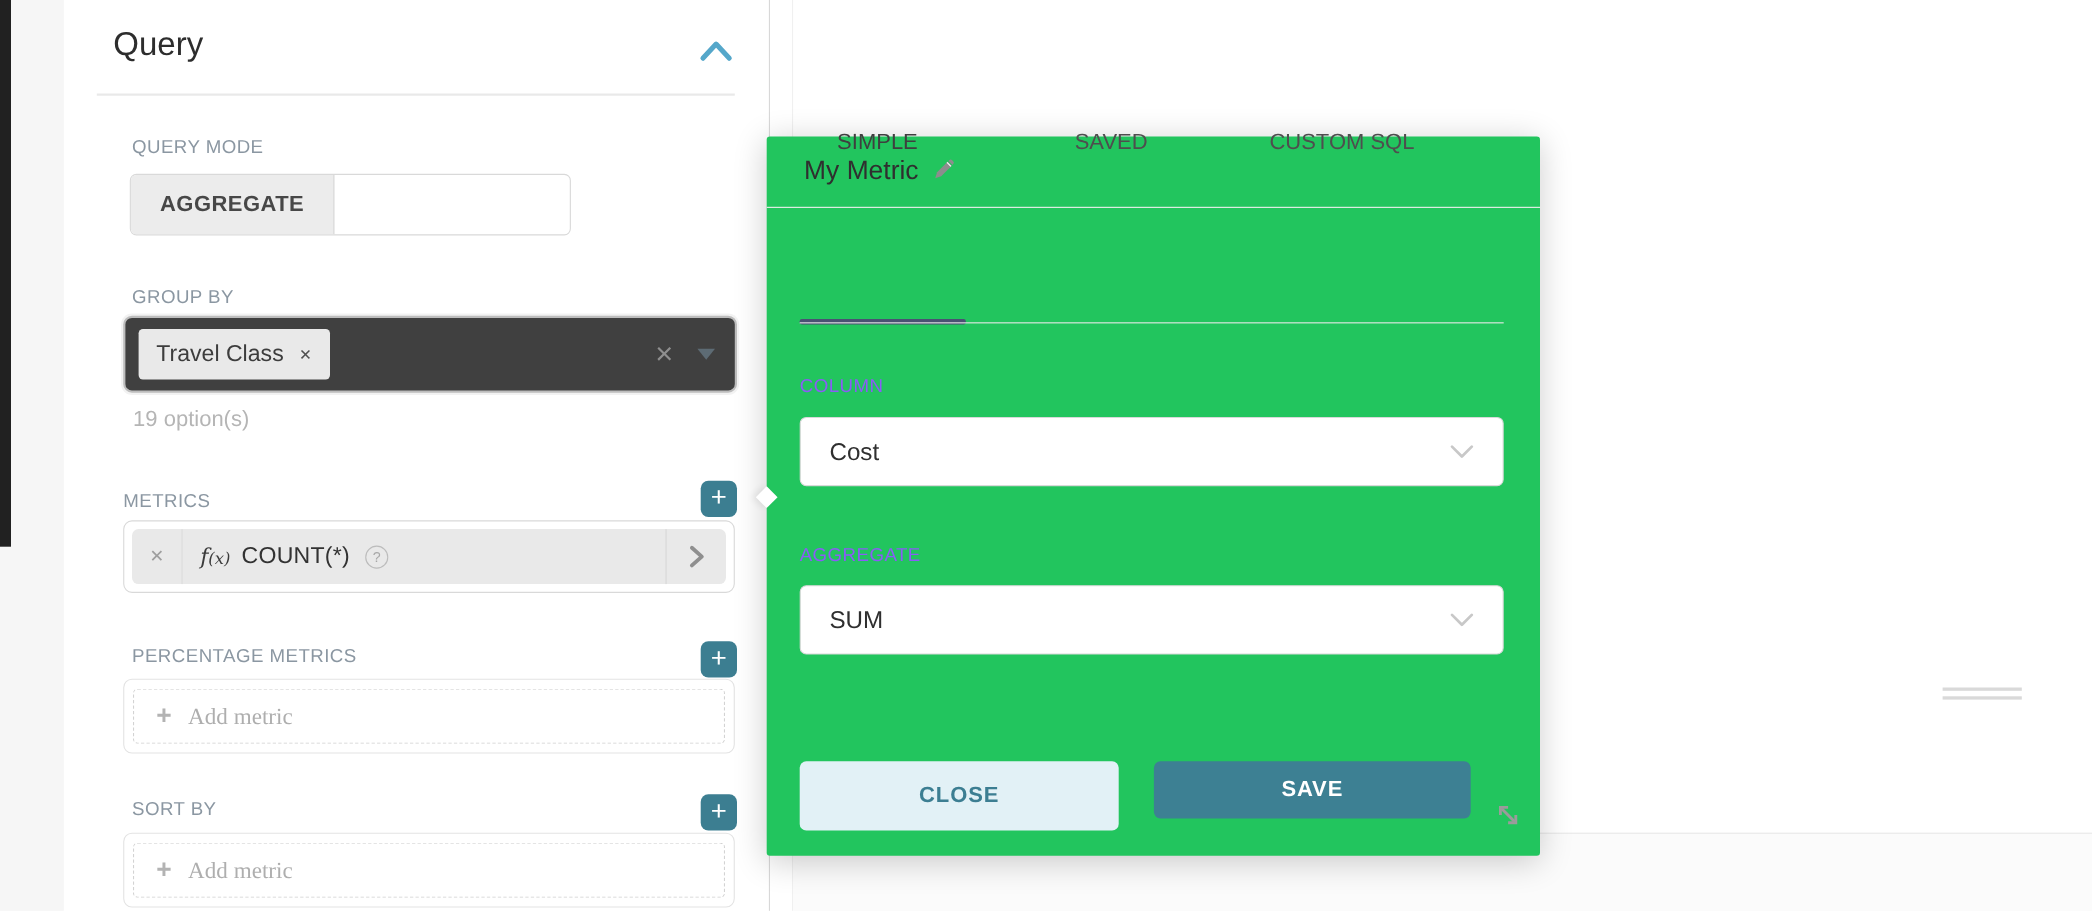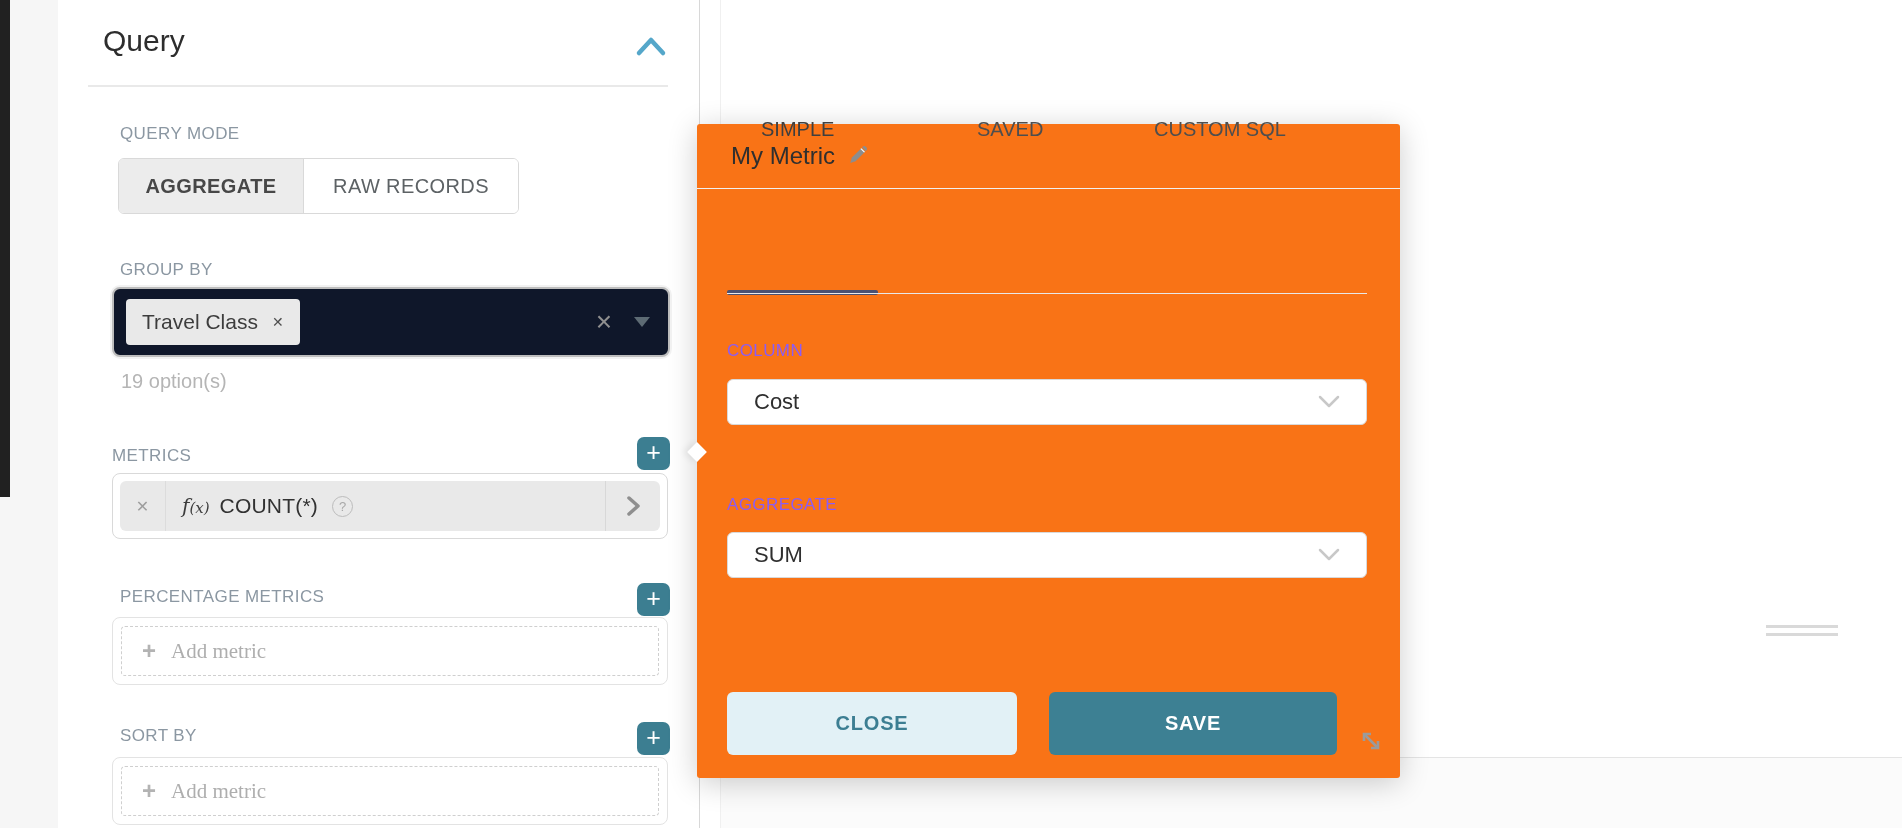--- a/index.html
+++ b/index.html
@@ -30,21 +30,21 @@
   #sort-label       { left:120px; top:726px; }
 
   #query-mode-group { left:118px; top:158px; width:401px; height:56px; display:flex;
                       border:1px solid #d9d9d9; border-radius:6px; overflow:hidden; background:#fff; }
   .seg { display:flex; align-items:center; justify-content:center; font-size:20px;
          letter-spacing:.4px; cursor:pointer; }
   .seg.active { width:185px; background:#ececec; color:#474747; font-weight:bold;
                 border-right:1px solid #d9d9d9; }
   .seg.idle { flex:1; background:#fff; color:#5d6265; }
 
-  #group-by-select { left:112px; top:287px; width:558px; height:70px; background:#0f172a;
+  #group-by-select { left:112px; top:287px; width:558px; height:70px; background:#404040;
                      border:2px solid #bdbdbd; border-radius:8px;
                      box-shadow:0 0 0 2px rgba(0,0,0,.05);
                      display:flex; align-items:center; padding-left:12px; }
   #gb-tag { background:#e9e9e9; border-radius:4px; height:46px; display:flex; align-items:center;
             padding:0 16px; gap:14px; font-size:21px; color:#3d3d3d; }
   #gb-tag .tag-x { font-size:14px; font-weight:bold; color:#4f4f4f; cursor:pointer; }
   #gb-clear { margin-left:auto; font-size:28px; color:#8f8f8f; line-height:1; cursor:pointer; }
   #gb-caret { margin:0 18px 0 22px; width:0; height:0; border-left:8px solid transparent;
               border-right:8px solid transparent; border-top:10px solid #5d6b74; cursor:pointer; }
   #options-hint { left:121px; top:370px; font-size:20px; color:#b5b5b5; }
@@ -76,52 +76,52 @@
   .add-box { left:112px; width:556px; height:68px; background:#fff; border:1px solid #e3e3e3;
              border-radius:8px; padding:8px; cursor:pointer; }
   .add-inner { height:100%; border:1px dashed #cfcfcf; border-radius:4px; display:flex;
                align-items:center; padding-left:20px; gap:15px; }
   .add-plus { font-size:24px; font-weight:bold; color:#b3b3b3; line-height:1; }
   .add-text { font-size:21px; color:#aeaeae;font-family:Liberation Serif, serif; }
   #pct-add  { top:617px; }
   #sort-add { top:757px; }
 
   
-  #popover { left:697px; top:124px; width:703px; height:654px; background:#f97316;
+  #popover { left:697px; top:124px; width:703px; height:654px; background:#22c55e;
              border-radius:3px; box-shadow:0 5px 30px rgba(0,0,0,.20); z-index:10; }
   #pop-arrow { left:690px; top:445px; width:14px; height:14px; background:#fff;
                transform:rotate(45deg); box-shadow:-3px 3px 6px rgba(0,0,0,.07); z-index:11; }
   #pop-header { left:0; top:0; width:703px; height:65px; display:flex; align-items:center;
                 padding-left:34px; border-bottom:1px solid #f0f0f0; }
   #pop-title { font-size:24px; color:#2f2f2f; }
   #pencil { margin-left:13px; cursor:pointer; }
 
   .tab { font-size:20px; color:#4e4e4e; cursor:pointer; top:107px;margin-top:11px; }
   #tab-simple { left:761px; color:#3f3f3f; }
   #tab-saved  { left:977px; }
   #tab-custom { left:1154px; }
   #tab-ink  { left:30px; top:166px; width:151px; height:5px; background:#4a5173;
               border-radius:2px; }
   #tab-base { left:30px; top:169px; width:640px; height:1px; background:#e9e9e9; }
 
   .pop-label { font-size:17px; color:#8b5cf6; letter-spacing:.4px; font-weight:500; }
   #column-label { left:727px; top:341px; }
   #agg-label    { left:727px; top:495px; }
-  .pop-select { left:727px; width:640px; height:46px; border:1px solid #d9d9d9; border-radius:6px;
+  .pop-select { left:727px; width:640px; height:63px; border:1px solid #d9d9d9; border-radius:6px;
                 background:#fff; display:flex; align-items:center; padding:0 26px;
                 font-size:22px; color:#2f2f2f; cursor:pointer; }
   #column-select { top:379px; }
   #agg-select    { top:532px; }
   .sel-caret { margin-left:auto; }
 
   #close-btn { left:727px; top:692px; width:290px; height:63px; background:#e2f1f6;
                color:#3c7e92; border-radius:6px; display:flex; align-items:center;
                justify-content:center; font-size:20px; font-weight:bold;
                letter-spacing:.8px; cursor:pointer; }
-  #save-btn { left:1049px; top:692px; width:288px; height:63px; background:#3d8093;
+  #save-btn { left:1049px; top:692px; width:288px; height:52px; background:#3d8093;
               color:#fff; border-radius:6px; display:flex; align-items:center;
               justify-content:center; font-size:20px; font-weight:bold;
               letter-spacing:.8px; cursor:pointer; }
   #resize-handle { left:1356px; top:726px; width:30px; height:30px; cursor:nwse-resize; }
 </style>
 </head>
 <body>
 
 <div class="abs" id="left-rail"></div>
 <div class="abs" id="scroll-strip"></div>
@@ -138,21 +138,20 @@
 <div class="abs" id="query-collapse">
   <svg width="32" height="24" viewBox="0 0 32 24">
     <polyline points="4,19 16,6 28,19" fill="none" stroke="#55a7ca" stroke-width="4.5" stroke-linecap="round" stroke-linejoin="round"></polyline>
   </svg>
 </div>
 <div class="abs" id="query-divider"></div>
 
 <div class="abs ctl-label" id="query-mode-label">QUERY MODE</div>
 <div class="abs" id="query-mode-group">
   <div class="seg active">AGGREGATE</div>
-  <div class="seg idle">RAW RECORDS</div>
 </div>
 
 <div class="abs ctl-label" id="group-by-label">GROUP BY</div>
 <div class="abs" id="group-by-select">
   <div id="gb-tag">
     <span>Travel Class</span>
     <span class="tag-x">✕</span>
   </div>
   <span id="gb-clear">×</span>
   <span id="gb-caret"></span>

